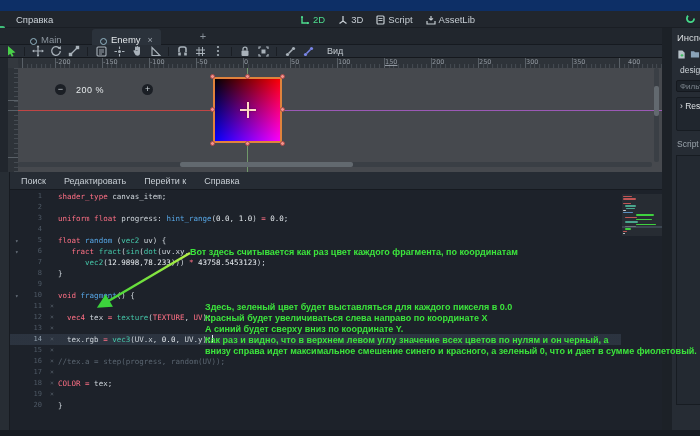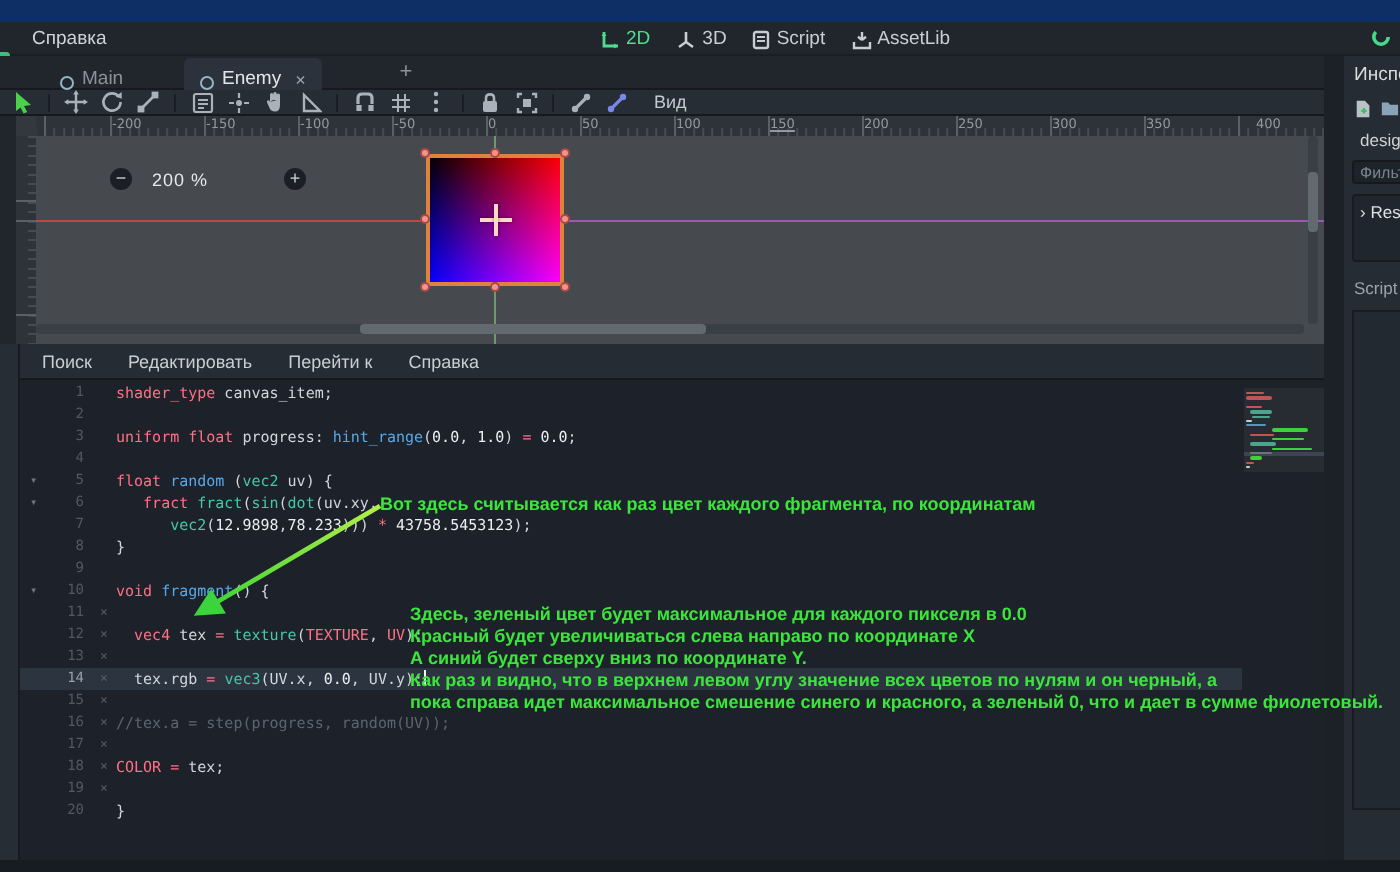--- a/index.html
+++ b/index.html
@@ -422,18 +422,18 @@
     <div class="insp-filter">Фильтр</div>
     <div class="insp-box">
       <div class="insp-sec"><span>›</span> <span>Resource</span></div>
     </div>
     <div class="insp-script">Script</div>
     <div class="insp-sub"></div>
   </div>
 
   <div class="bottomstrip"></div>
 <div class="annot" style="left: 190px; top: 247px;">Вот здесь считывается как раз цвет каждого фрагмента, по координатам</div>
-    <div class="annot" style="left: 205px; top: 302px;">Здесь, зеленый цвет будет максимальное для каждого пикселя в 0.0</div>
+    <div class="annot" style="left: 205px; top: 302px;">Здесь, зеленый цвет будет выставляться для каждого пикселя в 0.0</div>
     <div class="annot" style="left: 205px; top: 324px;">А синий будет сверху вниз по координате Y.</div>
     <div class="annot" style="left: 205px; top: 313px;">Красный будет увеличиваться слева направо по координате X</div>
     <div class="annot" style="left: 205px; top: 335px;">Как раз и видно, что в верхнем левом углу значение всех цветов по нулям и он черный, а</div>
-    <div class="annot" style="left: 205px; top: 346px;">пока справа идет максимальное смешение синего и красного, а зеленый 0, что и дает в сумме фиолетовый.</div>
+    <div class="annot" style="left: 205px; top: 346px;">внизу справа идет максимальное смешение синего и красного, а зеленый 0, что и дает в сумме фиолетовый.</div>
   </div>
 
 </body></html>

